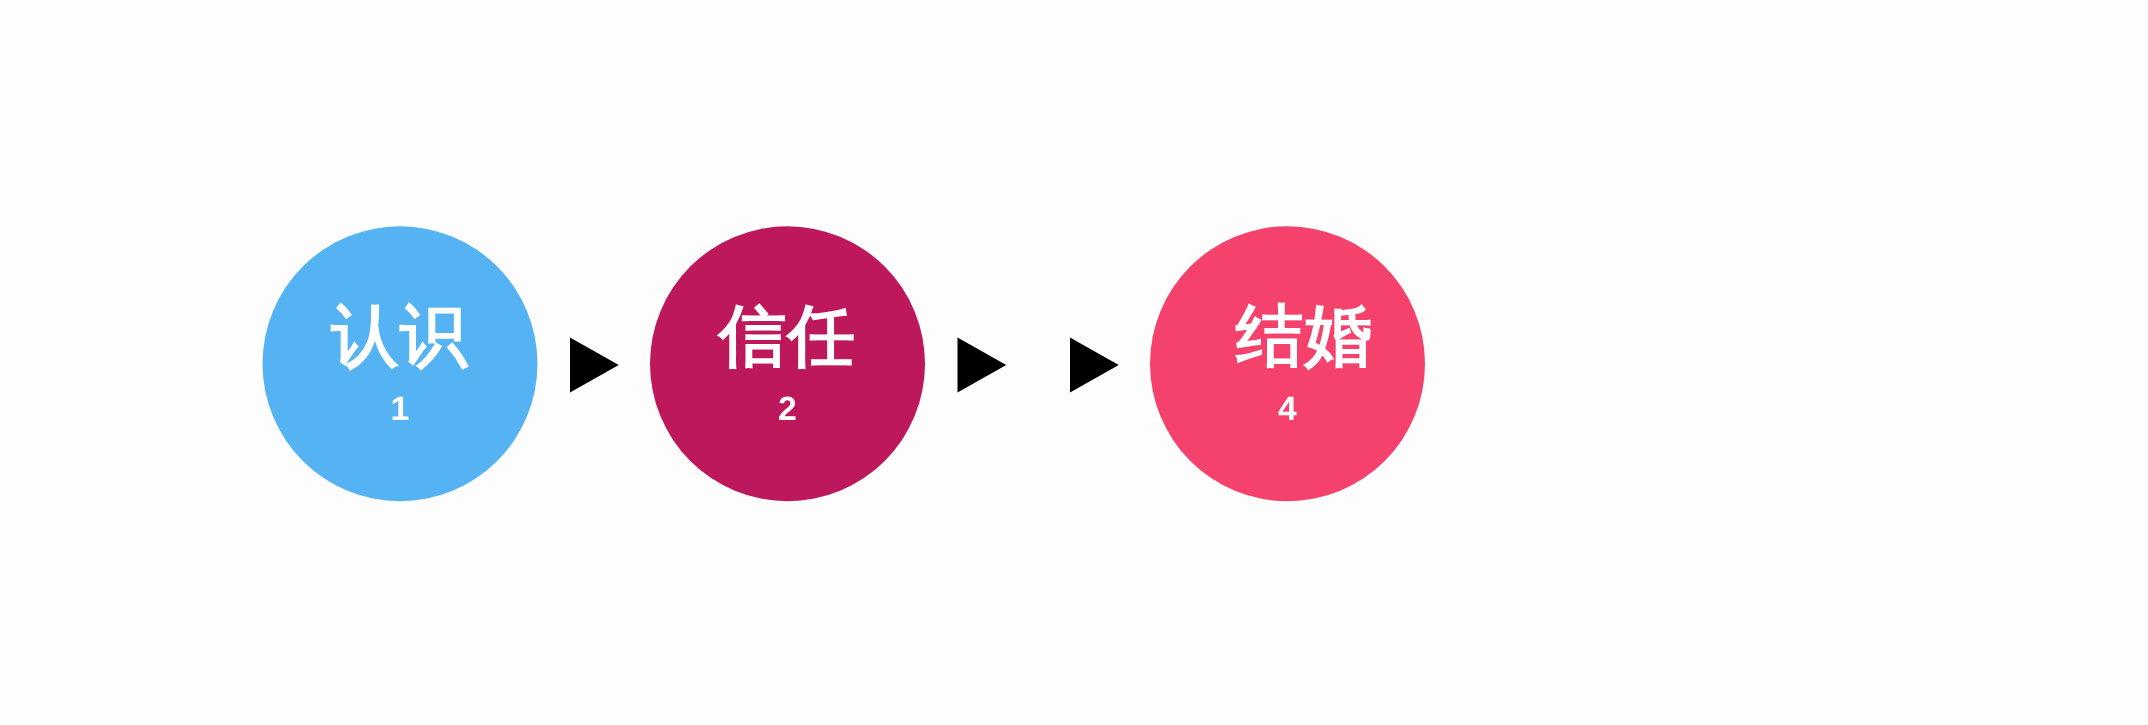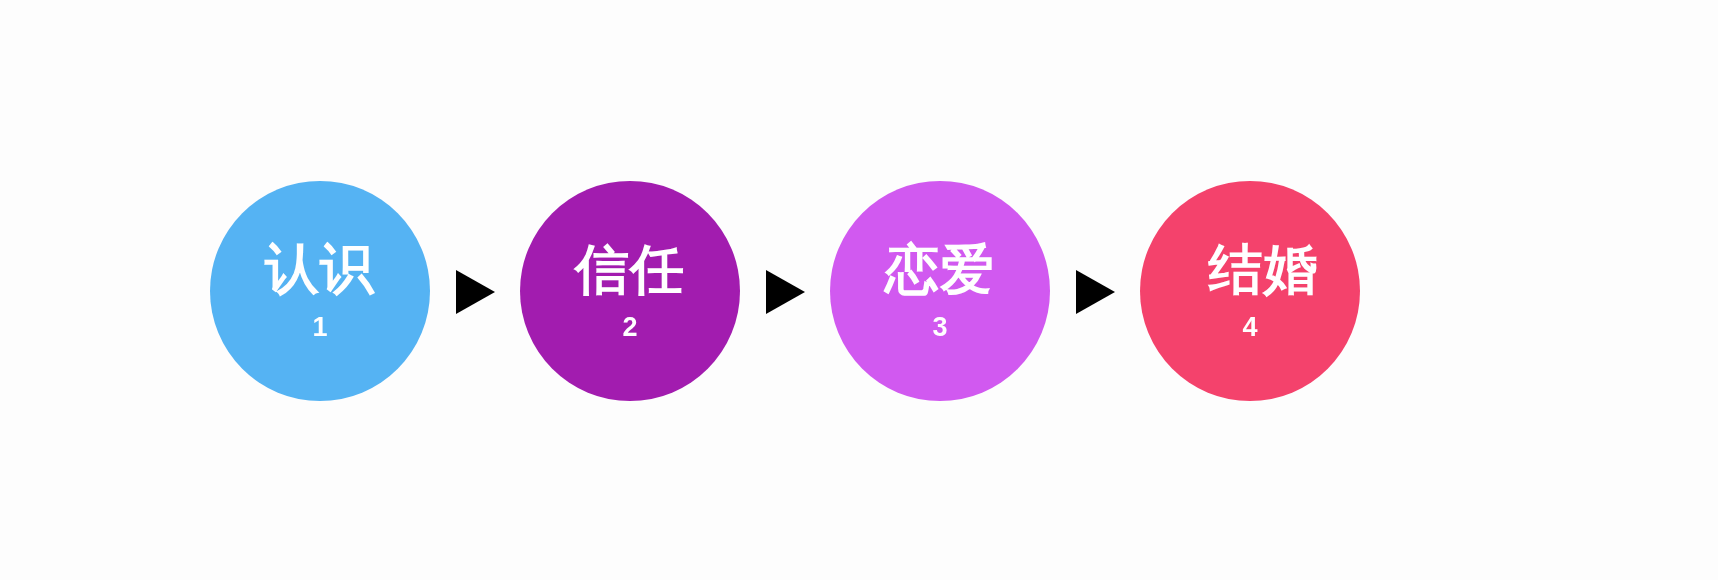--- a/index.html
+++ b/index.html
@@ -87,41 +87,37 @@
     border-left: 39px solid #000000;
   }
 </style>
 </head>
 <body style="background-color: rgb(253, 253, 253);">
 
 <div id="flow-diagram" style="background-color: rgb(253, 253, 253);">
   <div class="flow-row">
 
     <div class="stage-node" style="background-color: rgb(85, 179, 243);">
-      <div class="stage-label" style="color: rgb(255, 255, 255); font-family: Liberation Serif, serif;">认识</div>
+      <div class="stage-label" style="color: rgb(255, 255, 255);">认识</div>
       <div class="stage-number" style="color: rgb(255, 255, 255);">1</div>
     </div>
 
     <div class="flow-arrow">
       <div class="tri" style="border-left-color: rgb(0, 0, 0);"></div>
     </div>
 
-    <div class="stage-node" style="background-color: #a21caf;">
+    <div class="stage-node" style="background-color: #be185d;">
       <div class="stage-label" style="color: rgb(255, 255, 255);">信任</div>
       <div class="stage-number" style="color: rgb(255, 255, 255);">2</div>
     </div>
 
     <div class="flow-arrow">
       <div class="tri" style="border-left-color: rgb(0, 0, 0);"></div>
     </div>
 
-    <div class="stage-node" style="background-color: rgb(209, 89, 240);">
-      <div class="stage-label" style="color: rgb(255, 255, 255);">恋爱</div>
-      <div class="stage-number" style="color: rgb(255, 255, 255);">3</div>
-    </div>
 
     <div class="flow-arrow">
       <div class="tri" style="border-left-color: rgb(0, 0, 0);"></div>
     </div>
 
     <div class="stage-node" style="background-color: rgb(244, 66, 108);">
       <div class="stage-label" style="color: rgb(255, 255, 255); margin-left: 27px;">结婚</div>
       <div class="stage-number" style="color: rgb(255, 255, 255);">4</div>
     </div>
 

